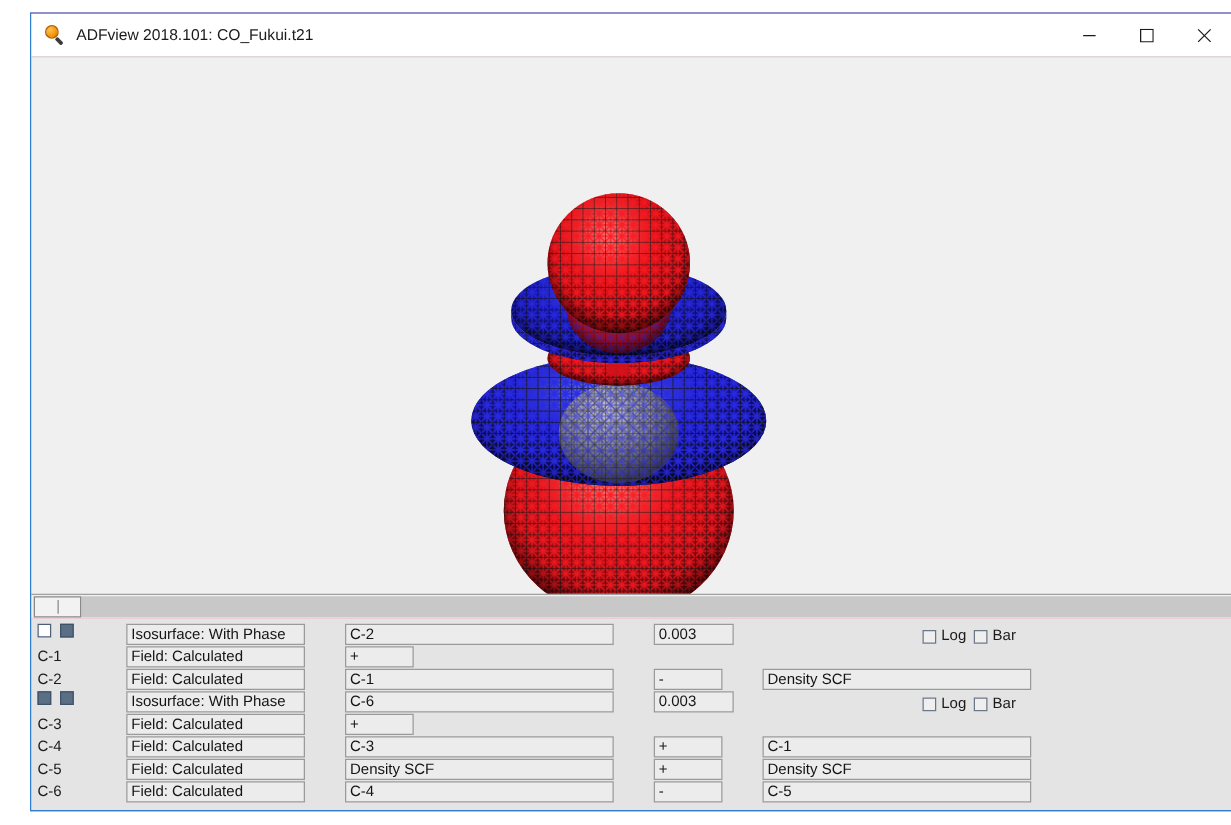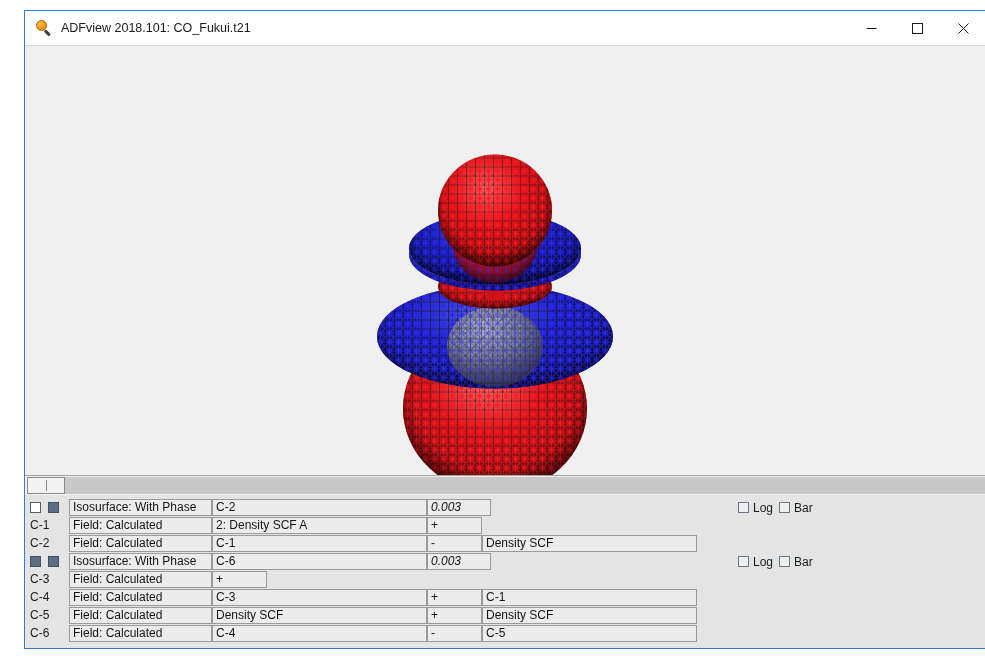--- a/index.html
+++ b/index.html
@@ -153,23 +153,24 @@
     min-height: 153px;
     background: #e4e4e4;
     position: relative;
     overflow: hidden;
   }
   .row {
     position: absolute;
     left: 0;
     height: 17px;
     display: flex;
-    align-items: center;
+    align-items: flex-start;
     font-size: 12px;
     color: #1a1a1a;
+    gap: 32px;
   }
   
   .gutter {
     width: 44px;
     min-width: 44px;
     display: flex;
     align-items: center;
     padding-left: 5px;
     box-sizing: border-box;
     gap: 7px;
@@ -194,34 +195,34 @@
     box-sizing: border-box;
     line-height: 15px;
     padding: 0 3px;
     white-space: nowrap;
     overflow: hidden;
     font-size: 12px;
     color: #141414;
   }
   .c-type   { width: 143px; min-width: 143px; }
   .c-name   { width: 215px; min-width: 215px; }
-  .c-val-iso{ width: 64px;  min-width: 64px; font-style: italic; }
+  .c-val-iso{ width: 64px;  min-width: 64px; }
   .c-op     { width: 55px;  min-width: 55px; }
   .c-name2  { width: 215px; min-width: 215px; }
 
   .iso-opts {
     position: absolute;
     display: flex;
     align-items: center;
     gap: 6px;
     height: 17px;
     font-size: 12px;
     color: #1a1a1a;
   }
-  .iso-opts .pair { display: flex; align-items: center; gap: 4px; }
+  .iso-opts .pair { display: flex; align-items: flex-end; gap: 4px; }
   .iso-opts .cbox2 {
     width: 11px; height: 11px;
     box-sizing: border-box;
     border: 1px solid #6b7787;
     background: #efefef;
     cursor: pointer;
   }
 </style>
 </head>
 <body>
@@ -377,21 +378,20 @@
         <div class="cbox2"></div>
         <span>Bar</span>
       </div>
     </div>
 
     <div class="row" style="top:22px;">
       <div class="gutter">
         <span class="clabel">C-1</span>
       </div>
       <div class="cell c-type">Field: Calculated</div>
-      <div class="cell c-name">2: Density SCF A</div>
       <div class="cell c-op">+</div>
     </div>
 
     <div class="row" style="top:40px;">
       <div class="gutter">
         <span class="clabel">C-2</span>
       </div>
       <div class="cell c-type">Field: Calculated</div>
       <div class="cell c-name">C-1</div>
       <div class="cell c-op">-</div>

